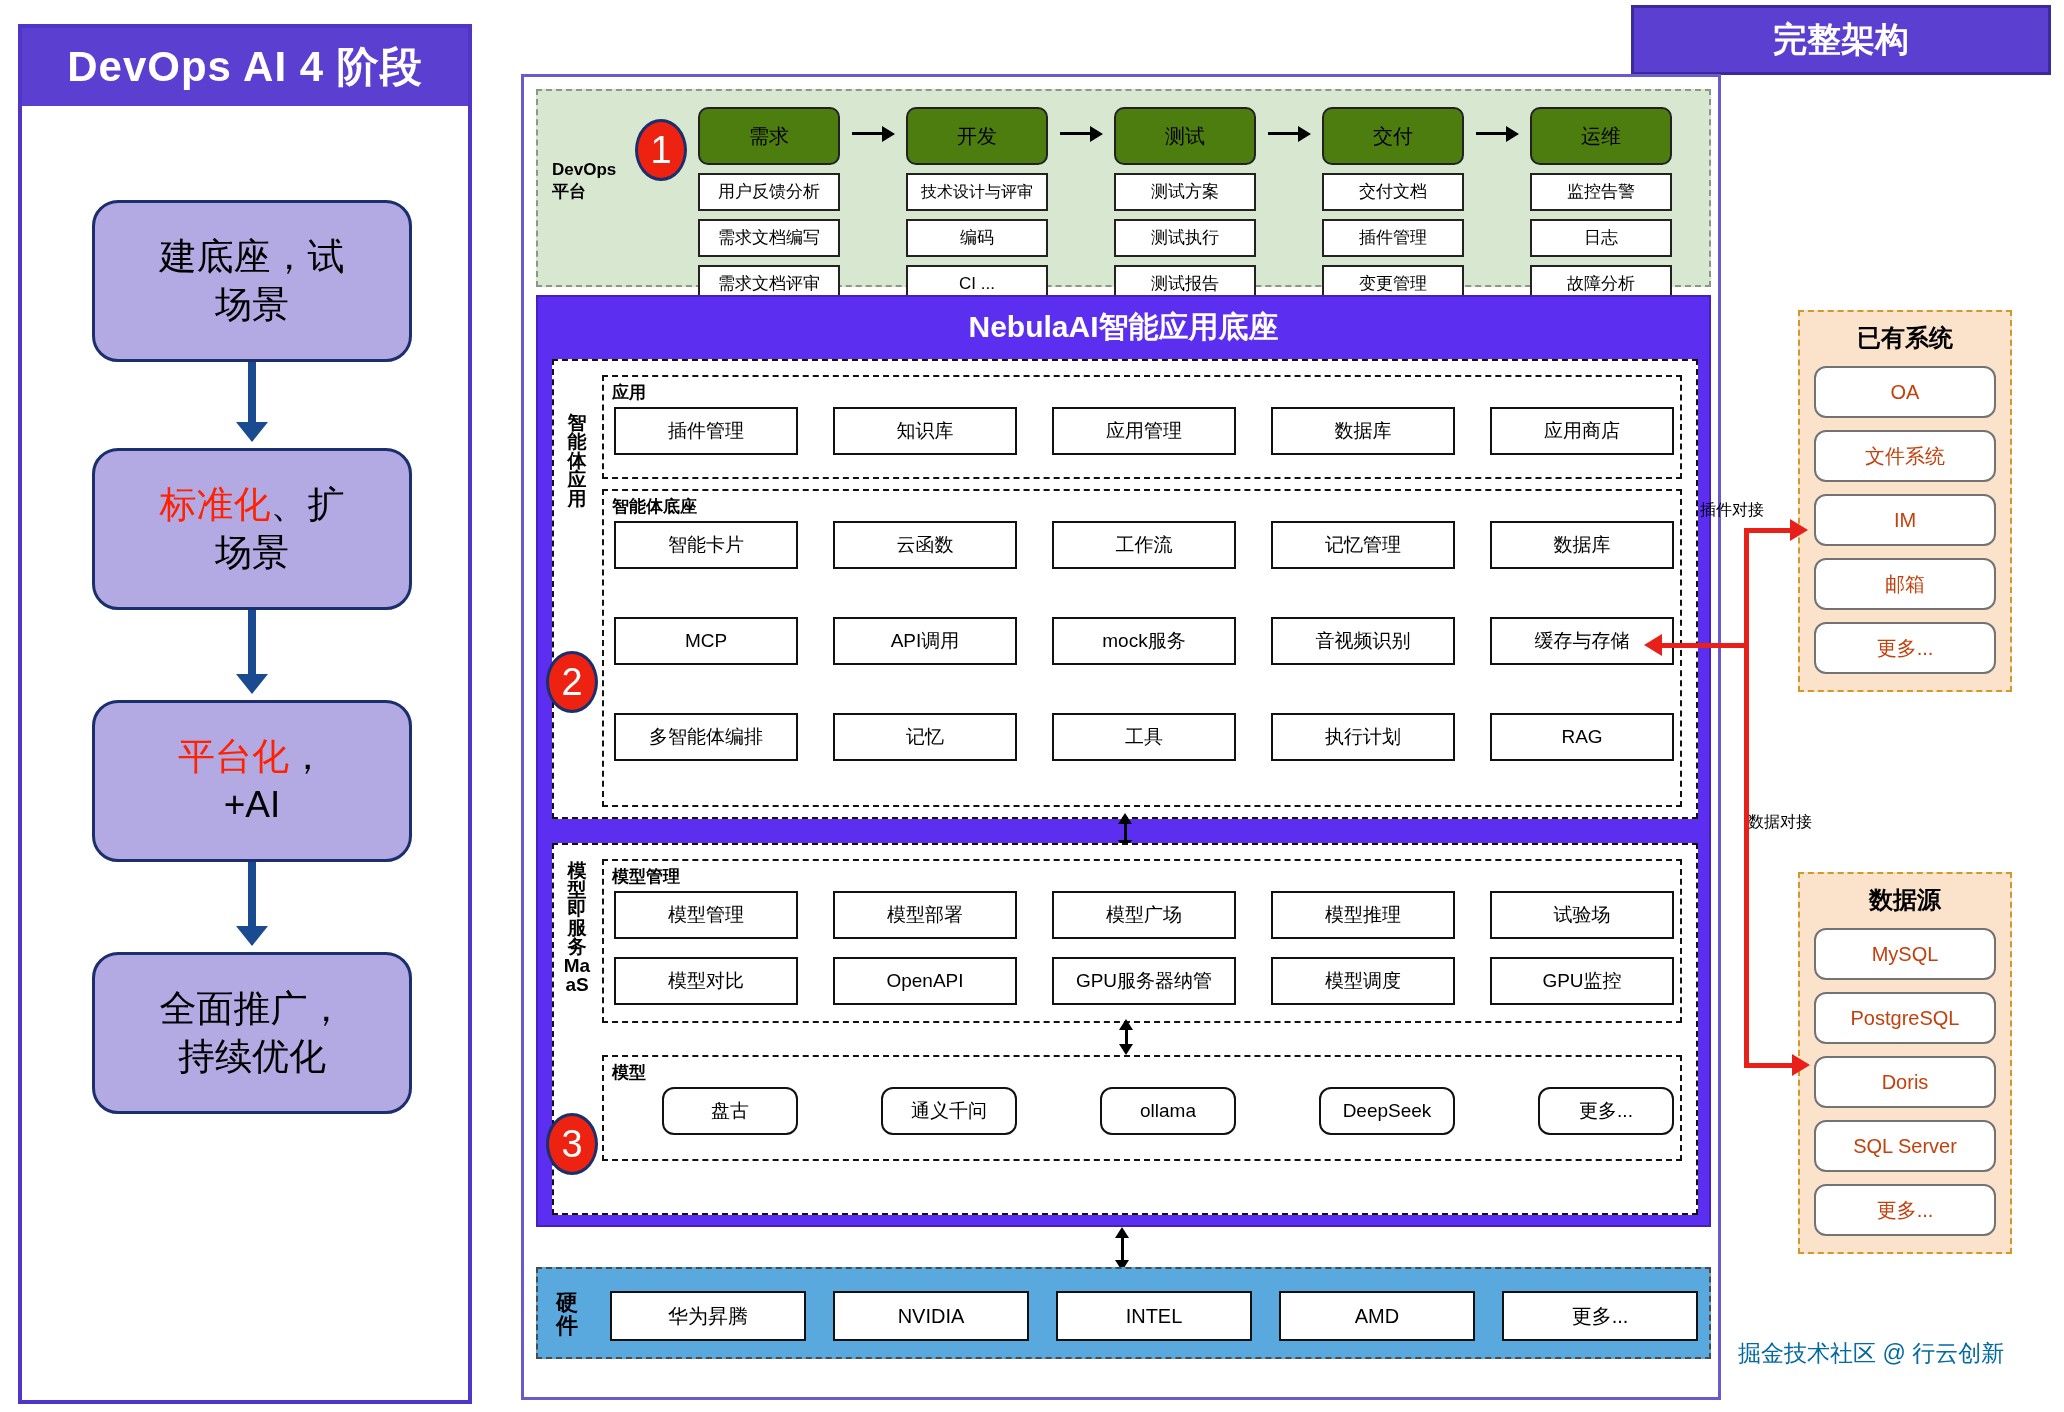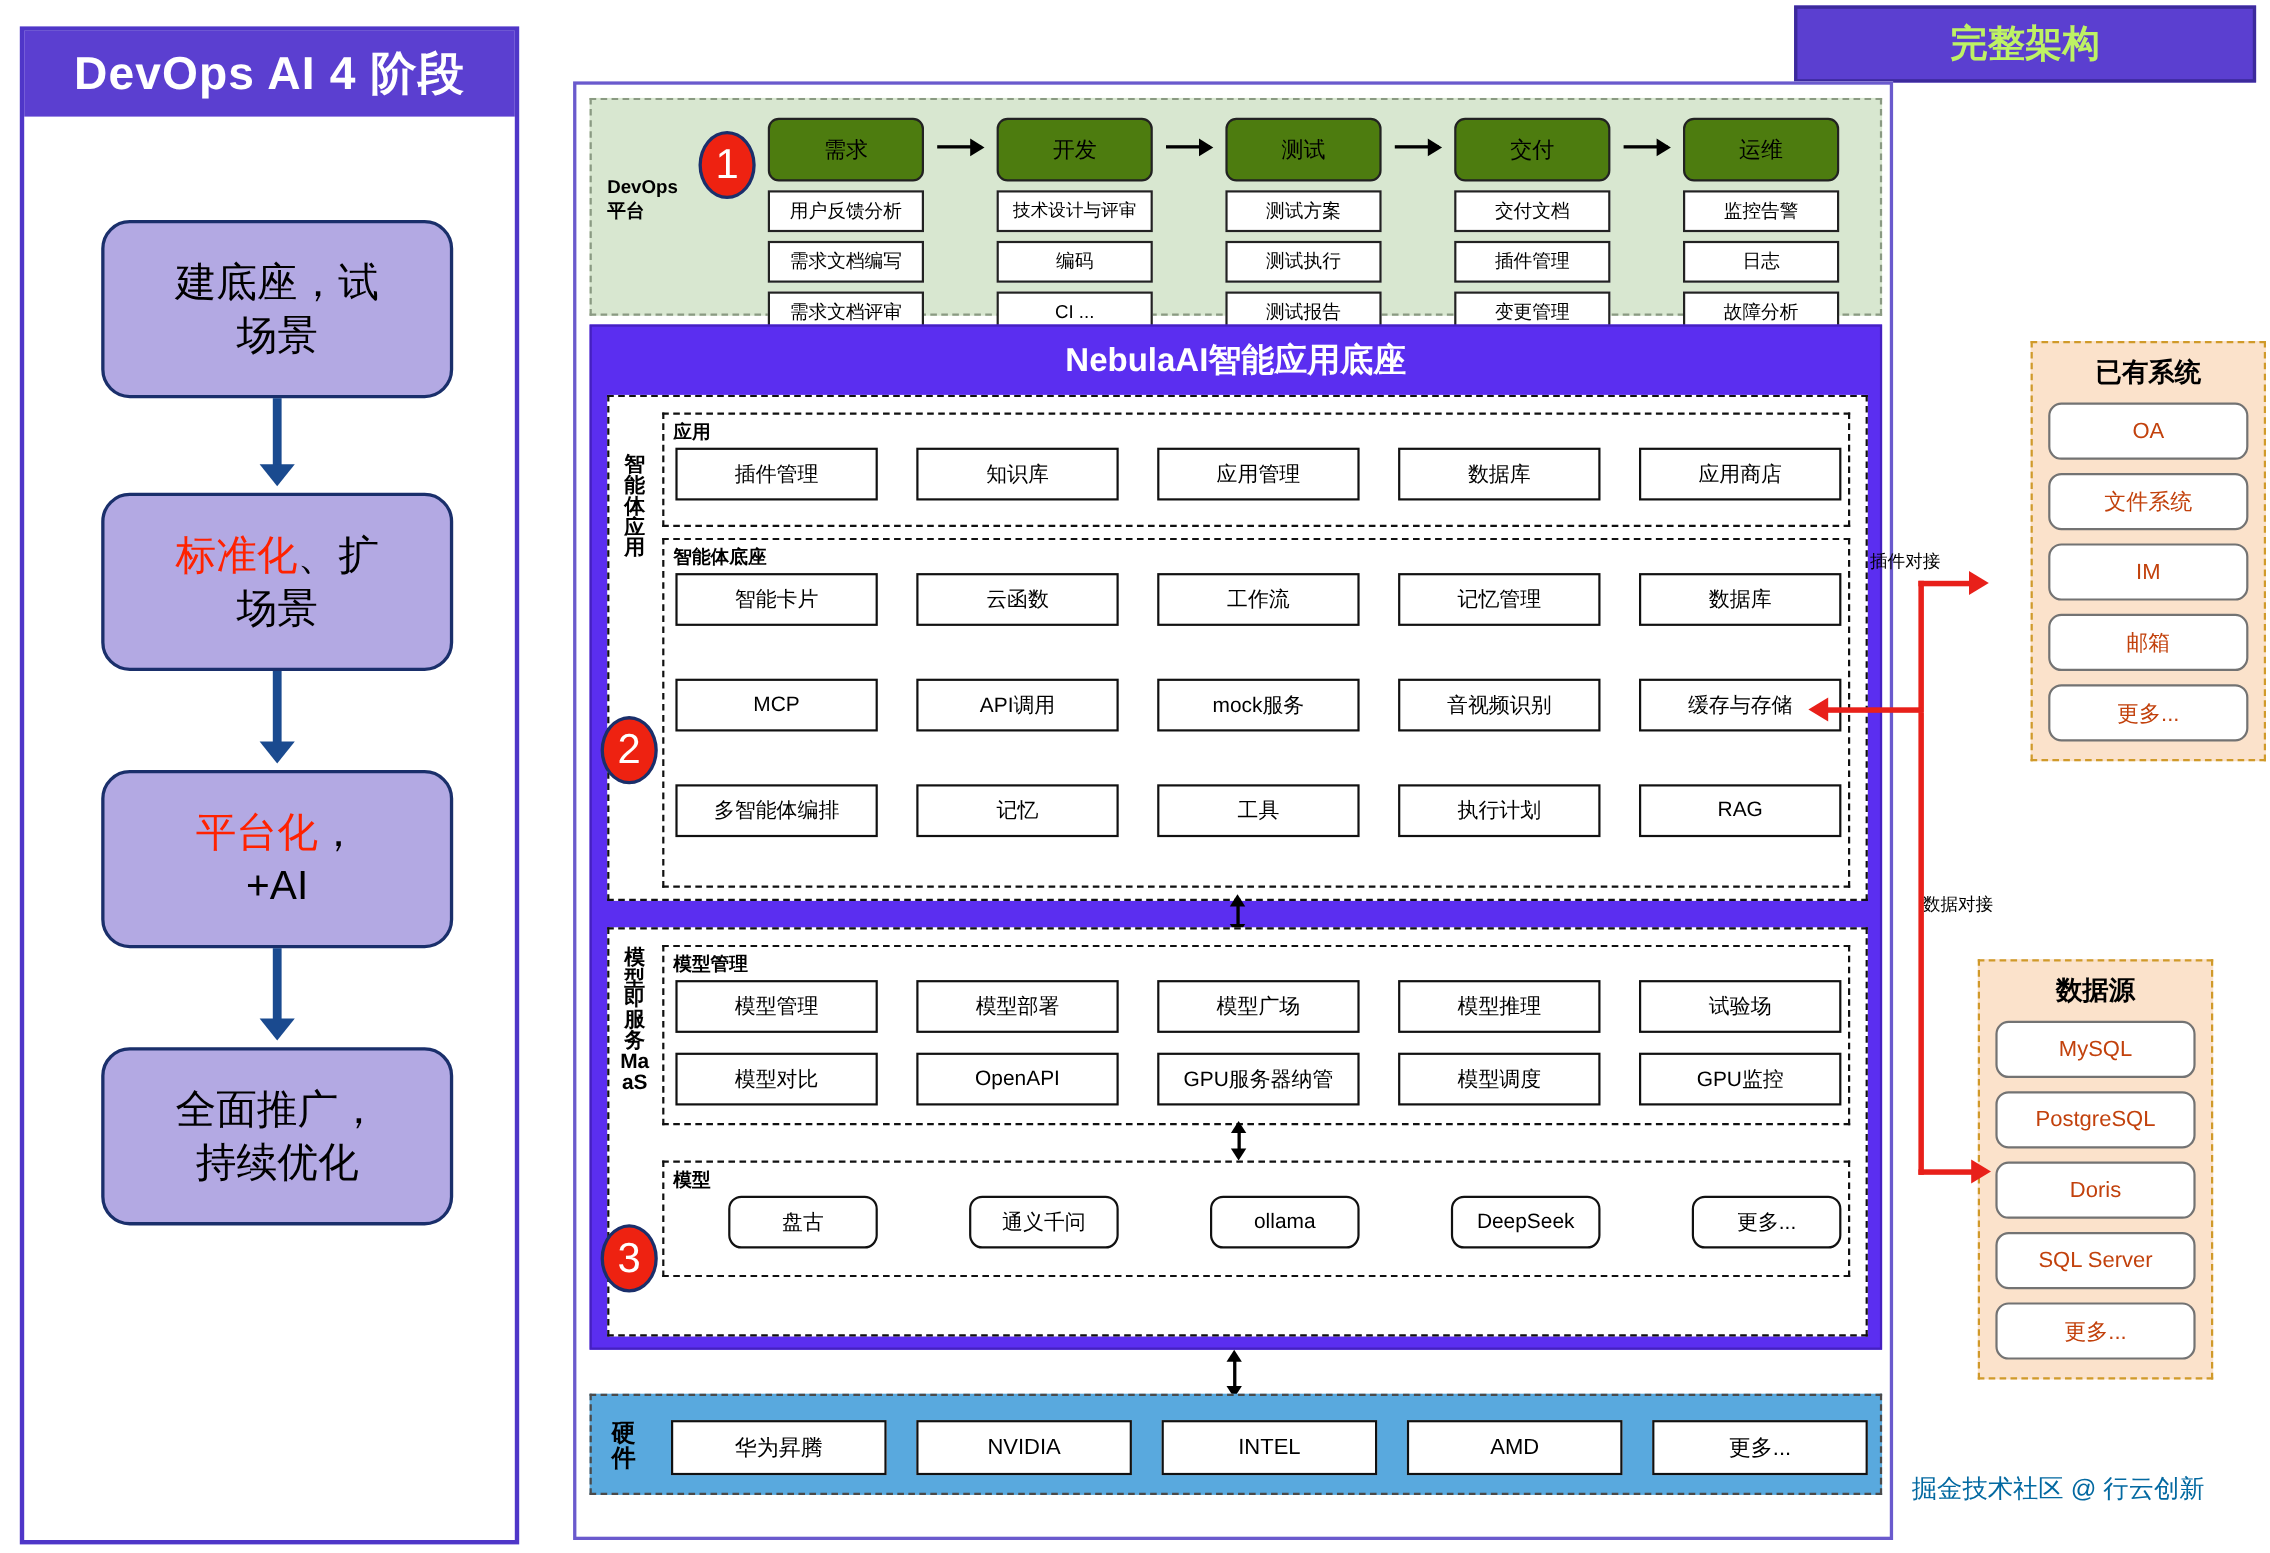--- a/index.html
+++ b/index.html
@@ -58,21 +58,21 @@
     border-right: 16px solid transparent;
     border-top: 20px solid #1a4a8f;
   }
 
   
   .right-title {
     position: absolute; left: 1631px; top: 5px;
     width: 420px; height: 70px;
     background: #5b3fd0;
     border: 3px solid #3c2a9c;
-    color: #bef264;
+    color: #ffffff;
     font-size: 34px; font-weight: bold;
     display: flex; align-items: center; justify-content: center;
   }
 
   
   .main-frame {
     position: absolute; left: 521px; top: 74px;
     width: 1200px; height: 1326px;
     border: 3px solid #6a5acd;
     background: #ffffff;
@@ -215,21 +215,21 @@
   }
 
   
   .side-panel {
     position: absolute; left: 1798px;
     width: 214px;
     background: #fbe2cb;
     border: 2px dashed #d09a2a;
     padding: 10px 14px 16px;
   }
-  .sp-systems { top: 310px; margin-left: 48px; }
+  .sp-systems { top: 310px; }
   .sp-data    { top: 872px; }
   .sp-title {
     text-align: center; font-size: 24px; font-weight: bold;
     color: #000; margin-bottom: 12px;
   }
   .sp-item {
     height: 52px; margin-bottom: 12px;
     background: #fff; border: 2px solid #737373; border-radius: 12px;
     display: flex; align-items: center; justify-content: center;
     font-size: 20px; color: #c2410c;

